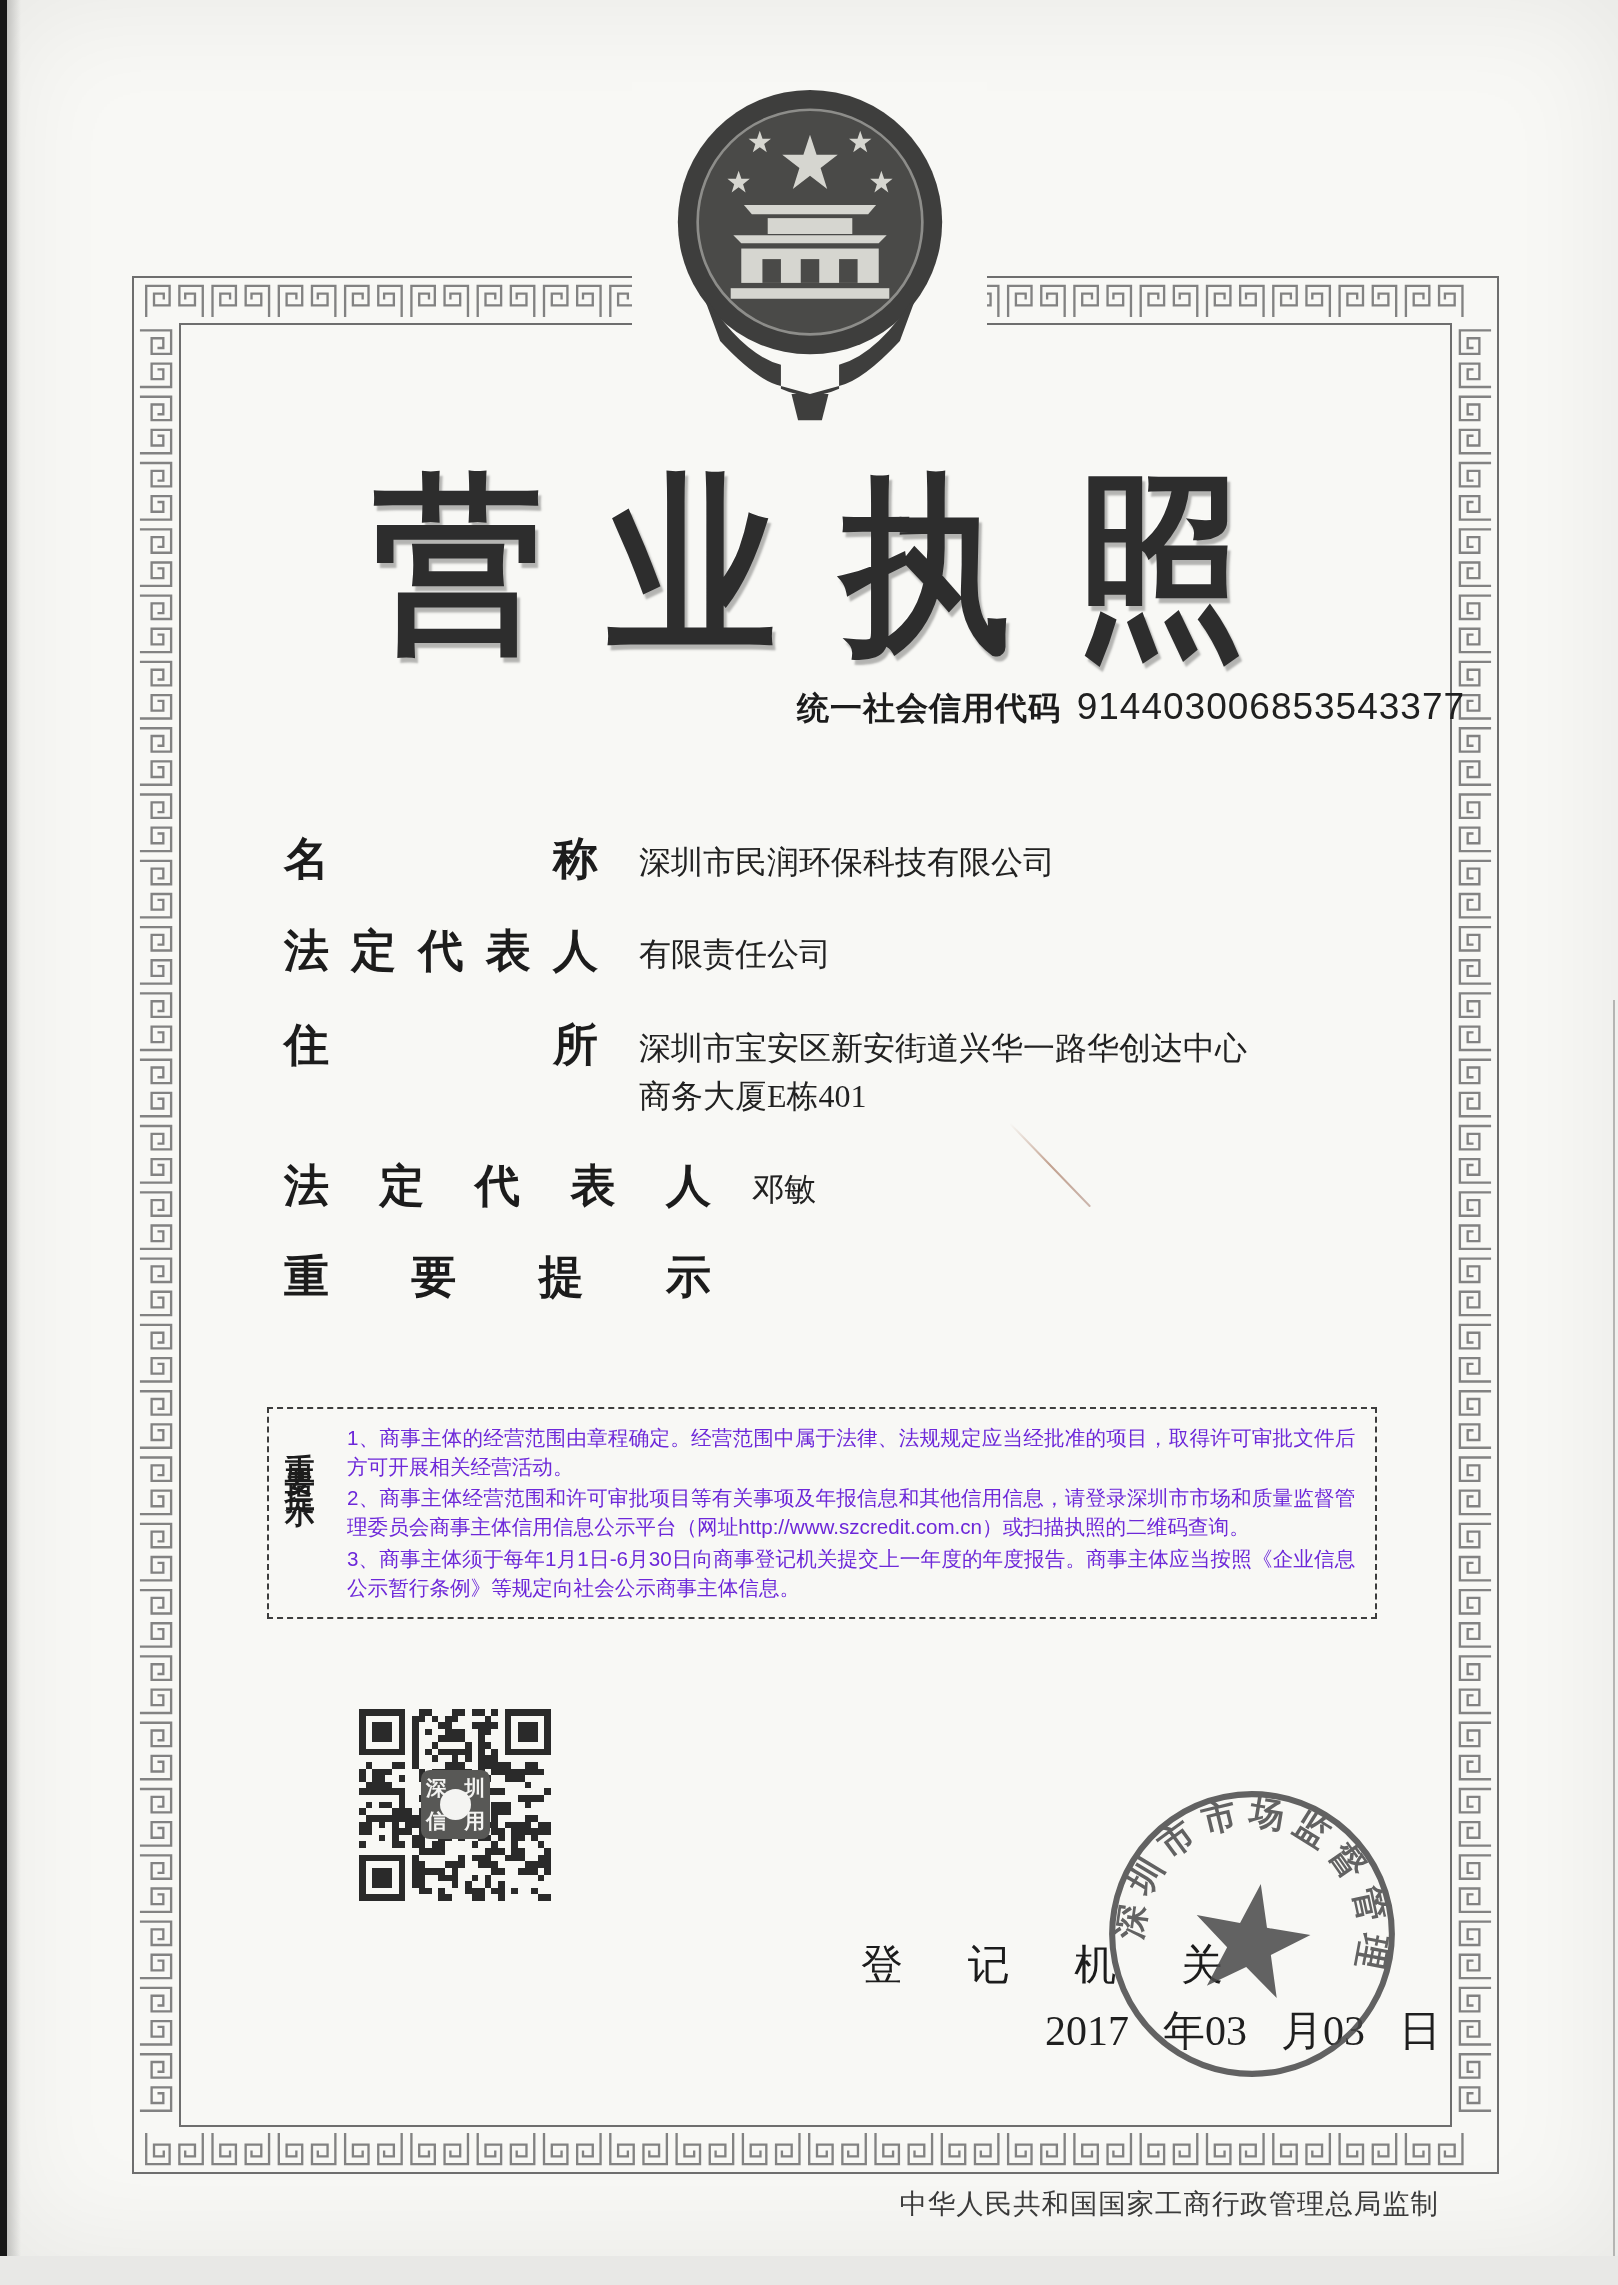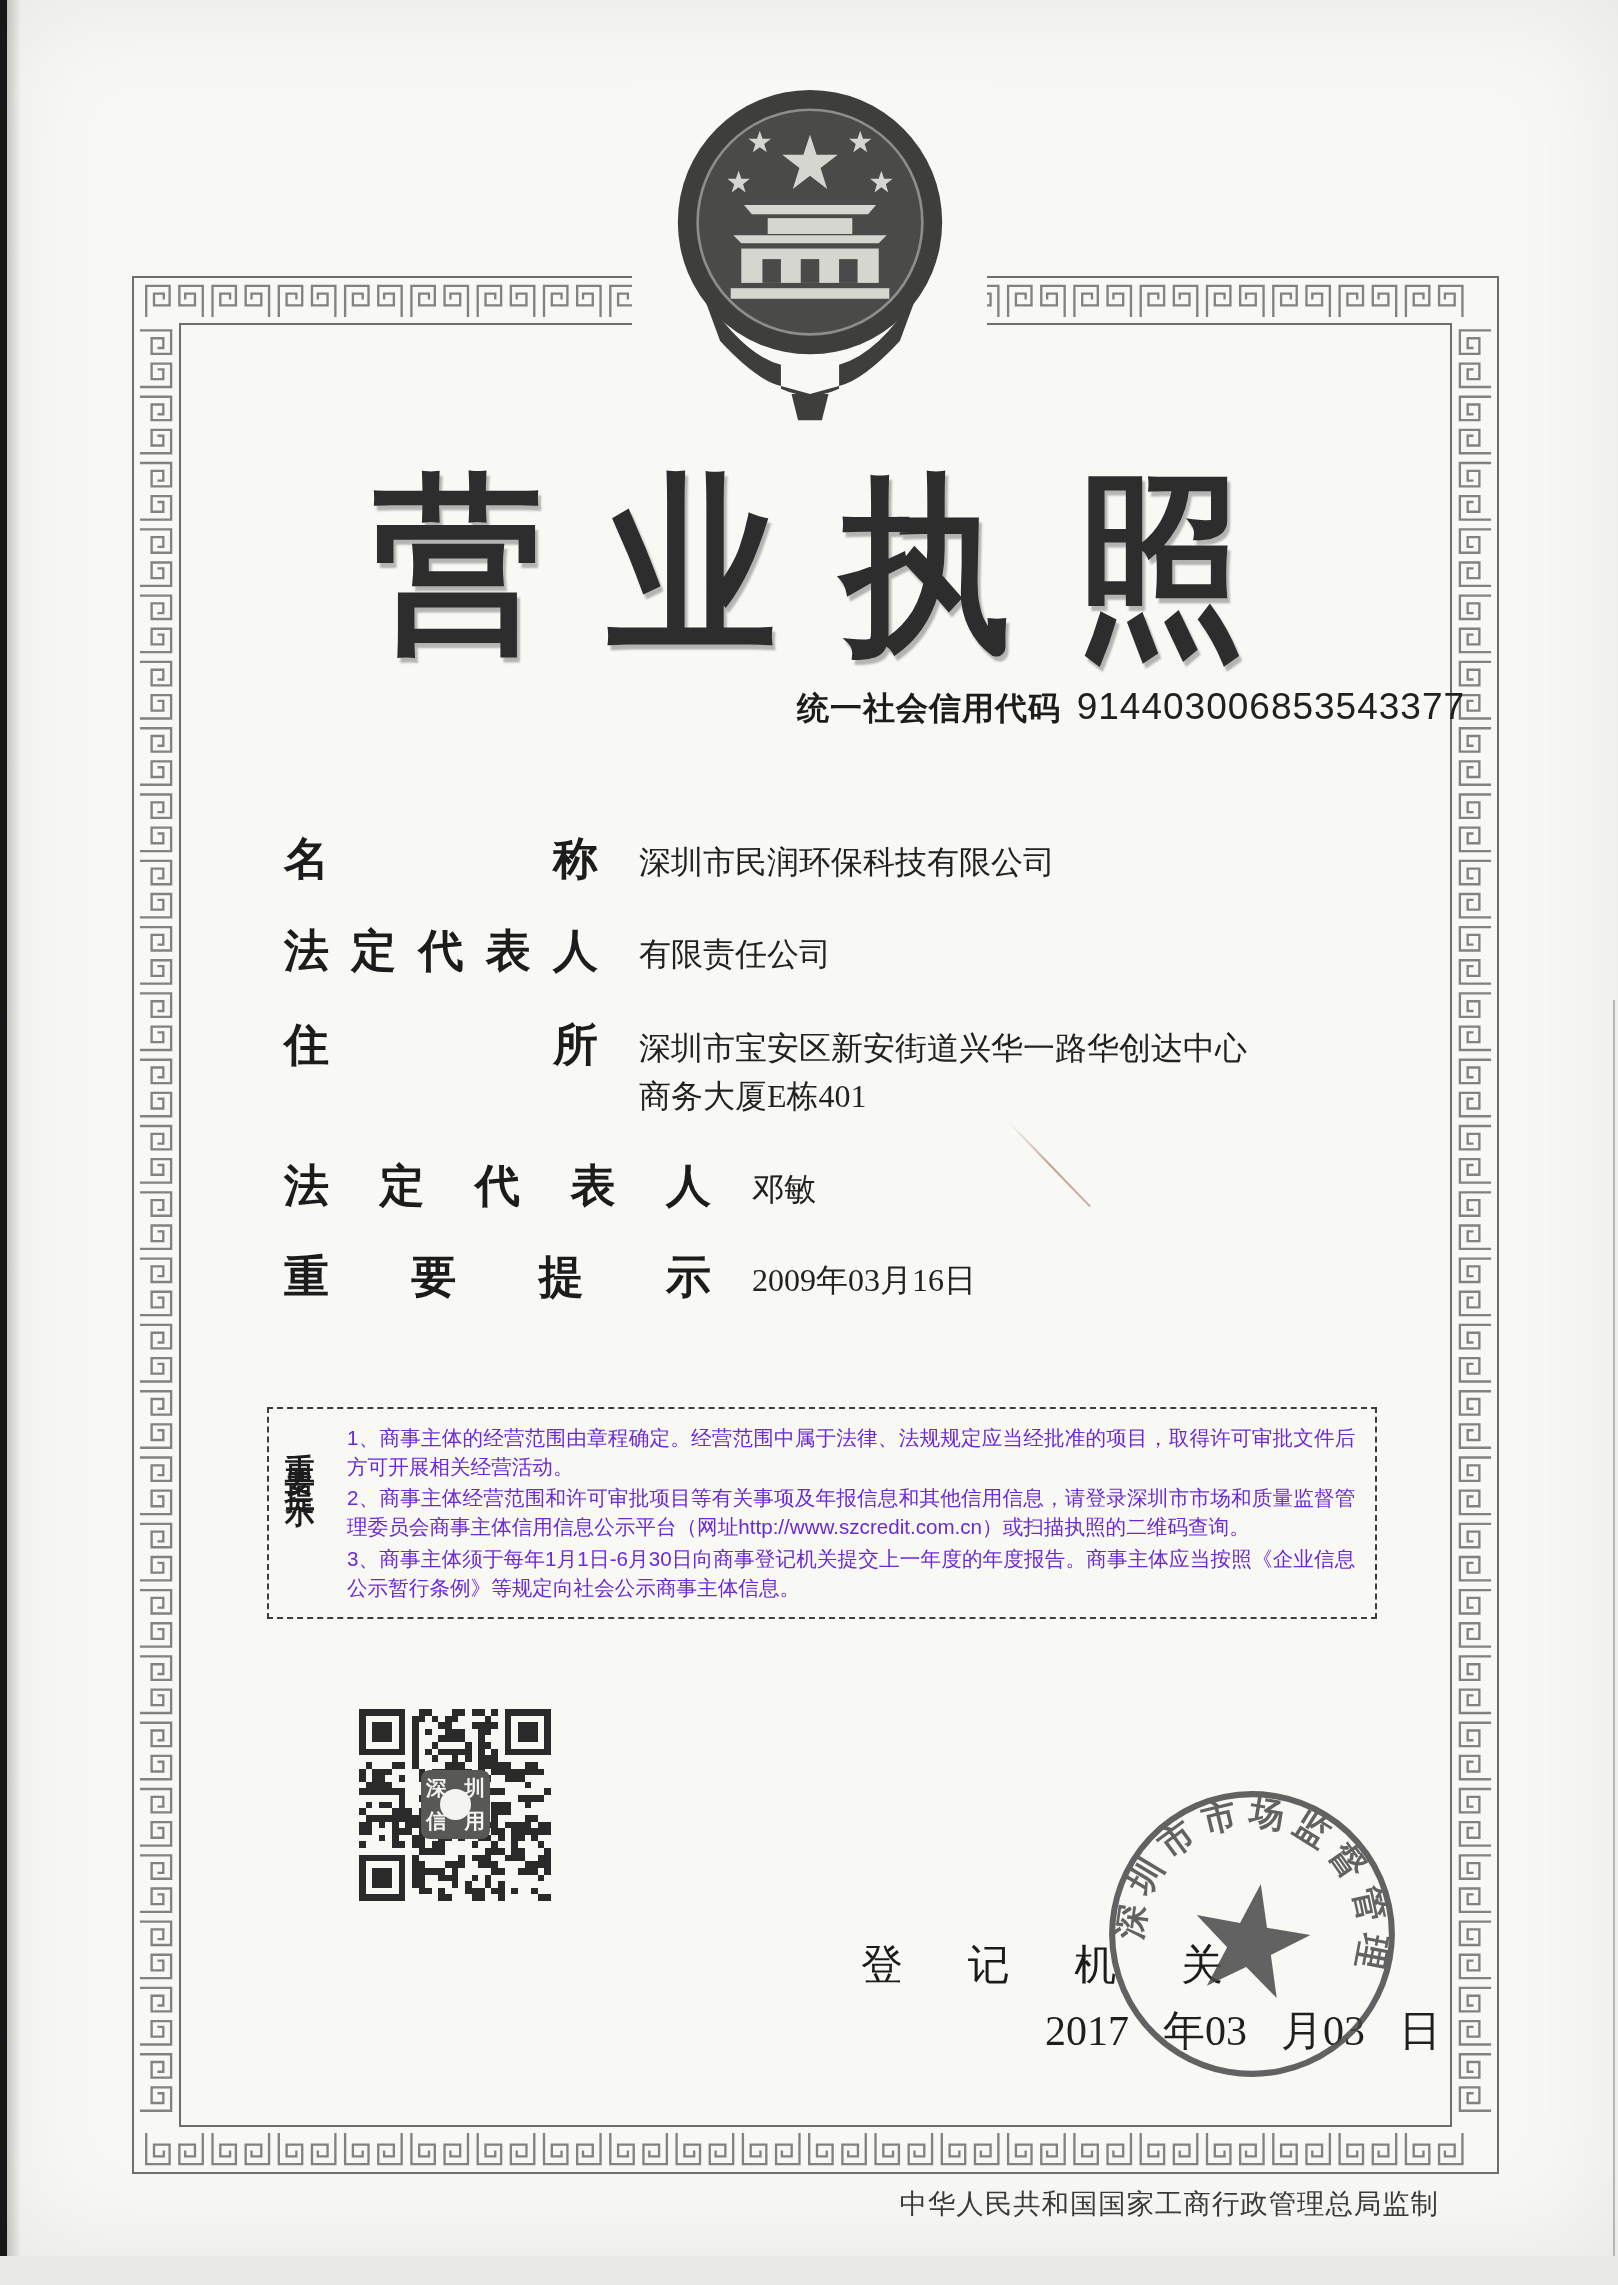--- a/index.html
+++ b/index.html
@@ -336,21 +336,20 @@
       <div>深圳市宝安区新安街道兴华一路华创达中心</div>
       <div>商务大厦E栋401</div>
     </div>
   </div>
   <div class="row r4">
     <div class="flabel">法定代表人</div>
     <div class="fvalue">邓敏</div>
   </div>
   <div class="row r5">
     <div class="flabel">重要提示</div>
-    <div class="fvalue">2009年03月16日</div>
   </div>
 
   <div class="notice">
     <div class="notice-label">重要提示</div>
     <div class="notice-item">1、商事主体的经营范围由章程确定。经营范围中属于法律、法规规定应当经批准的项目，取得许可审批文件后方可开展相关经营活动。</div>
     <div class="notice-item">2、商事主体经营范围和许可审批项目等有关事项及年报信息和其他信用信息，请登录深圳市市场和质量监督管理委员会商事主体信用信息公示平台（网址http://www.szcredit.com.cn）或扫描执照的二维码查询。</div>
     <div class="notice-item">3、商事主体须于每年1月1日-6月30日向商事登记机关提交上一年度的年度报告。商事主体应当按照《企业信息公示暂行条例》等规定向社会公示商事主体信息。</div>
   </div>
 
   <div class="qr">

